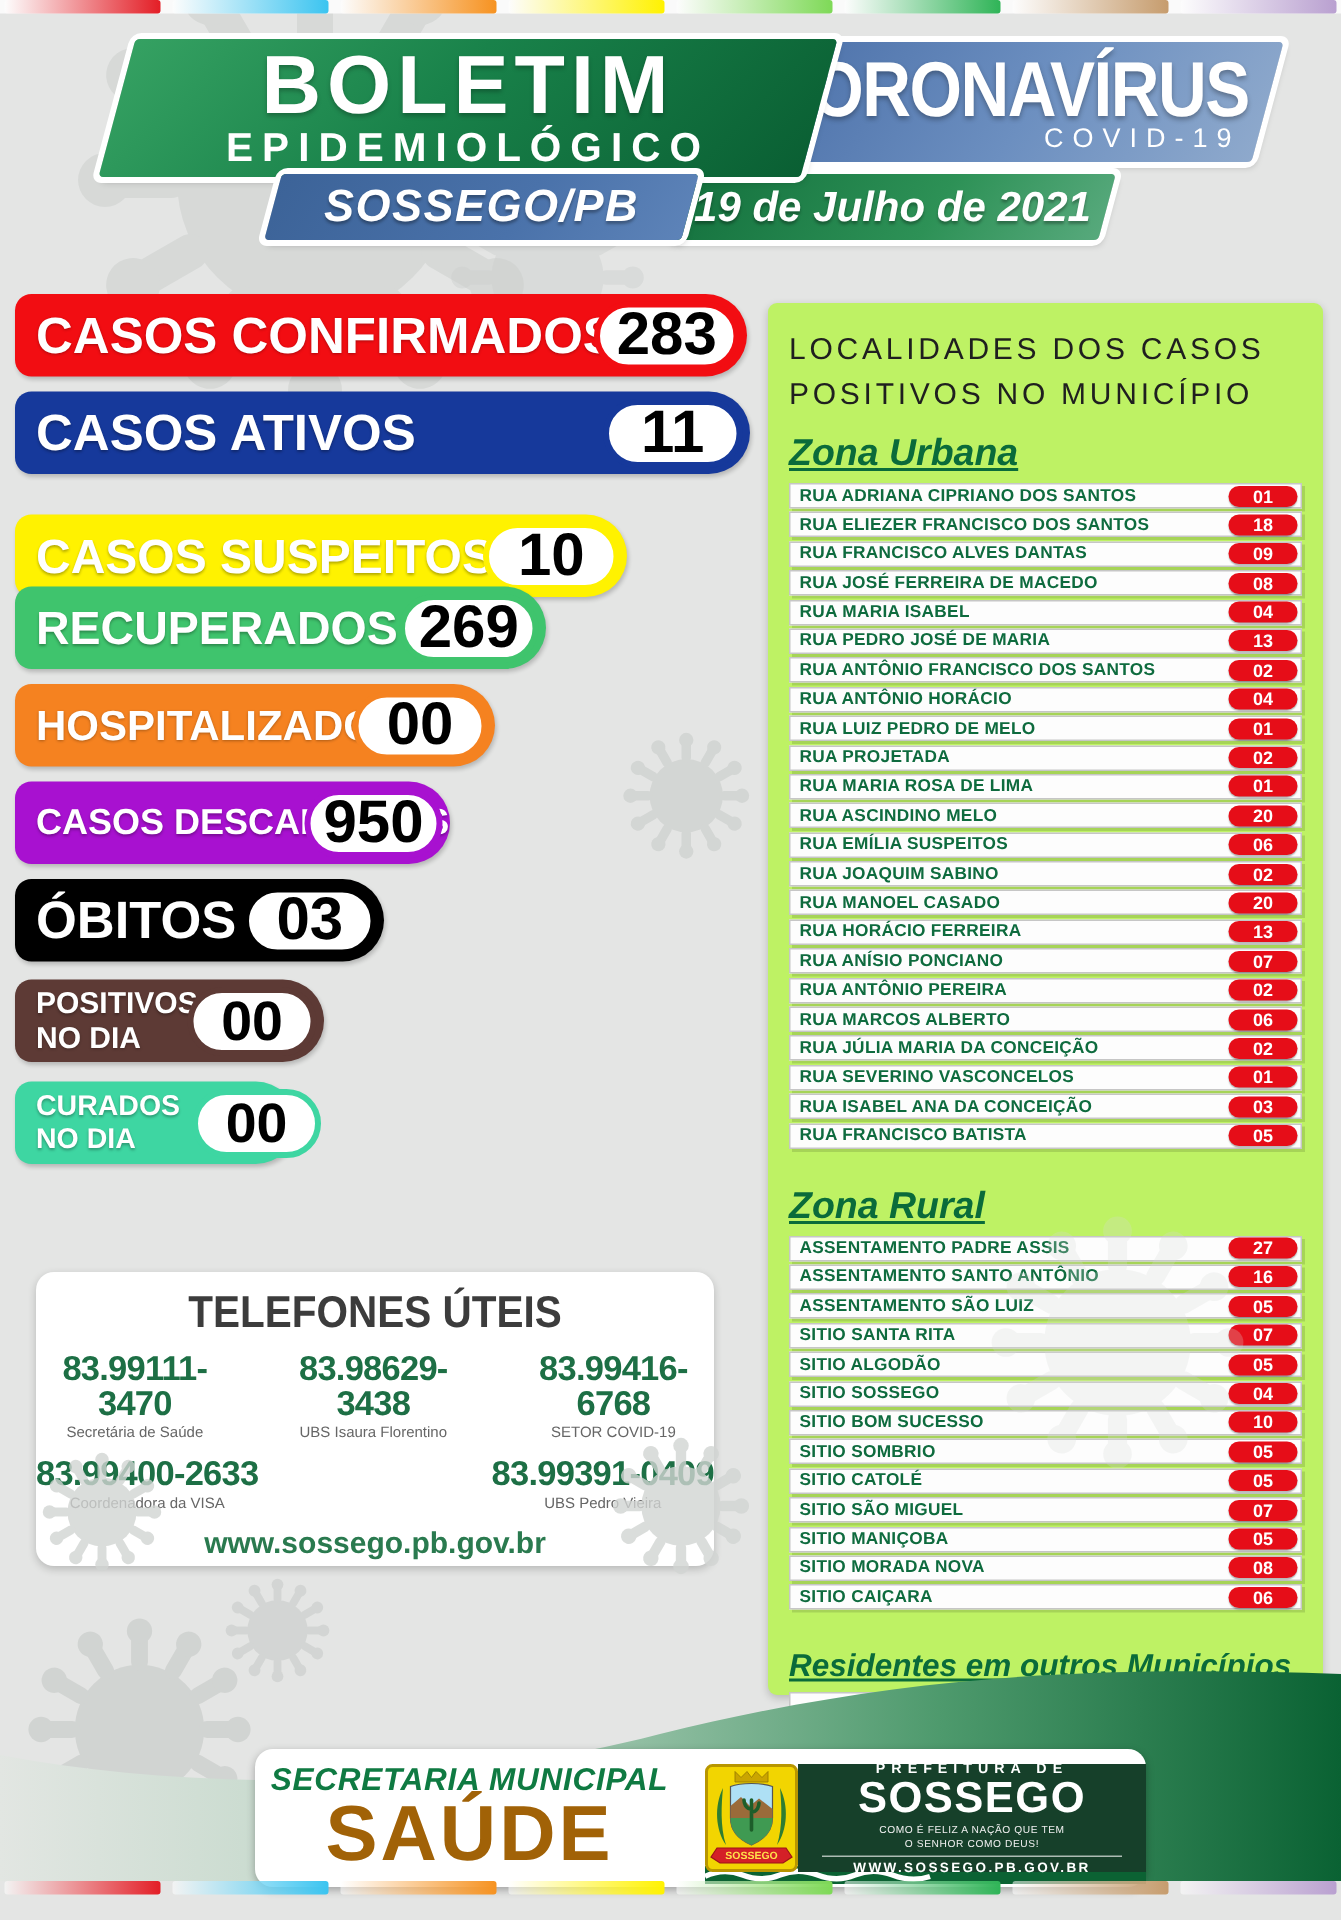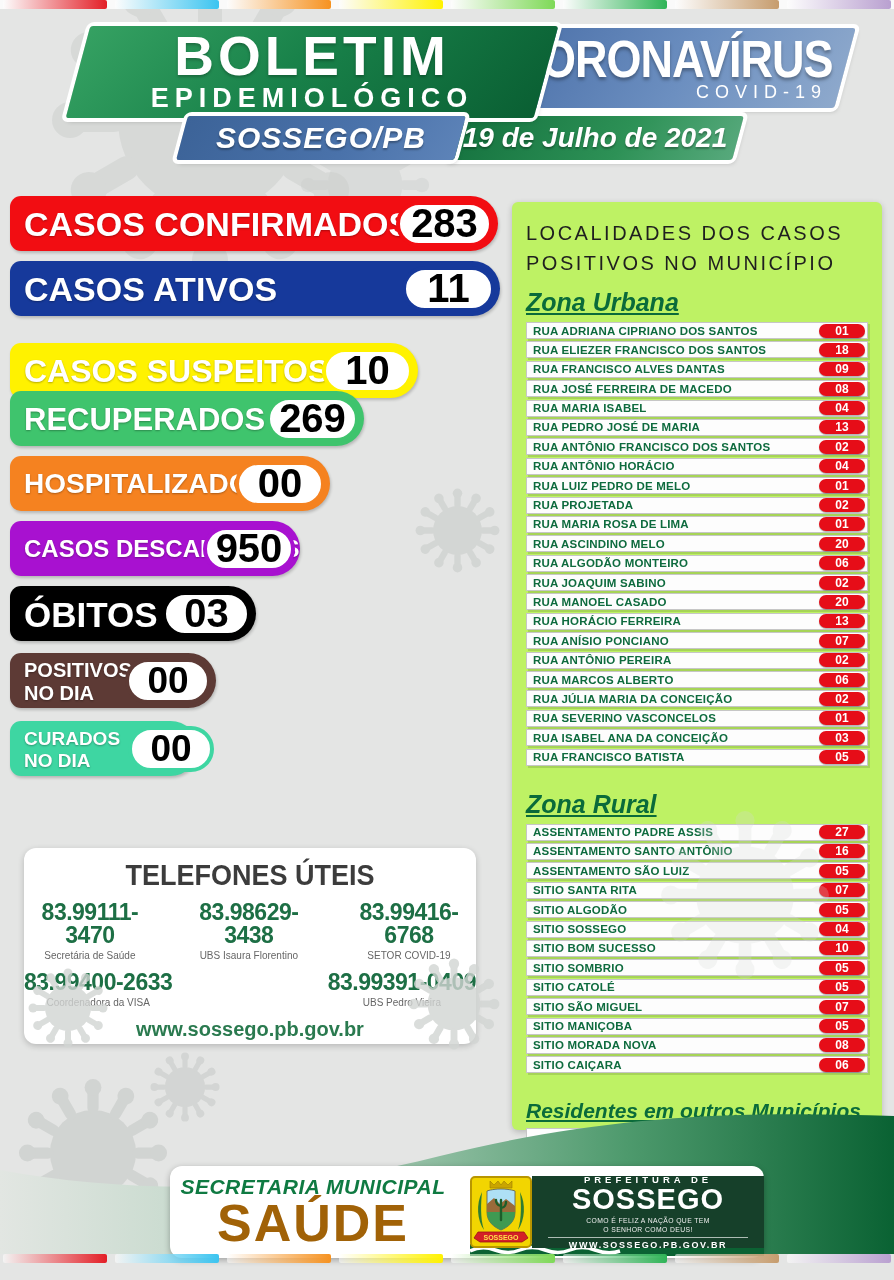--- a/index.html
+++ b/index.html
@@ -278,21 +278,21 @@
           <span class="lname">RUA MARIA ROSA DE LIMA</span>
           <span class="lpill">01</span>
         </div>
 
         <div class="lrow">
           <span class="lname">RUA ASCINDINO MELO</span>
           <span class="lpill">20</span>
         </div>
 
         <div class="lrow">
-          <span class="lname">RUA ALGODÃO MONTEIRO</span>
+          <span class="lname">RUA EMÍLIA SUSPEITOS</span>
           <span class="lpill">06</span>
         </div>
 
         <div class="lrow">
           <span class="lname">RUA JOAQUIM SABINO</span>
           <span class="lpill">02</span>
         </div>
 
         <div class="lrow">
           <span class="lname">RUA MANOEL CASADO</span>

